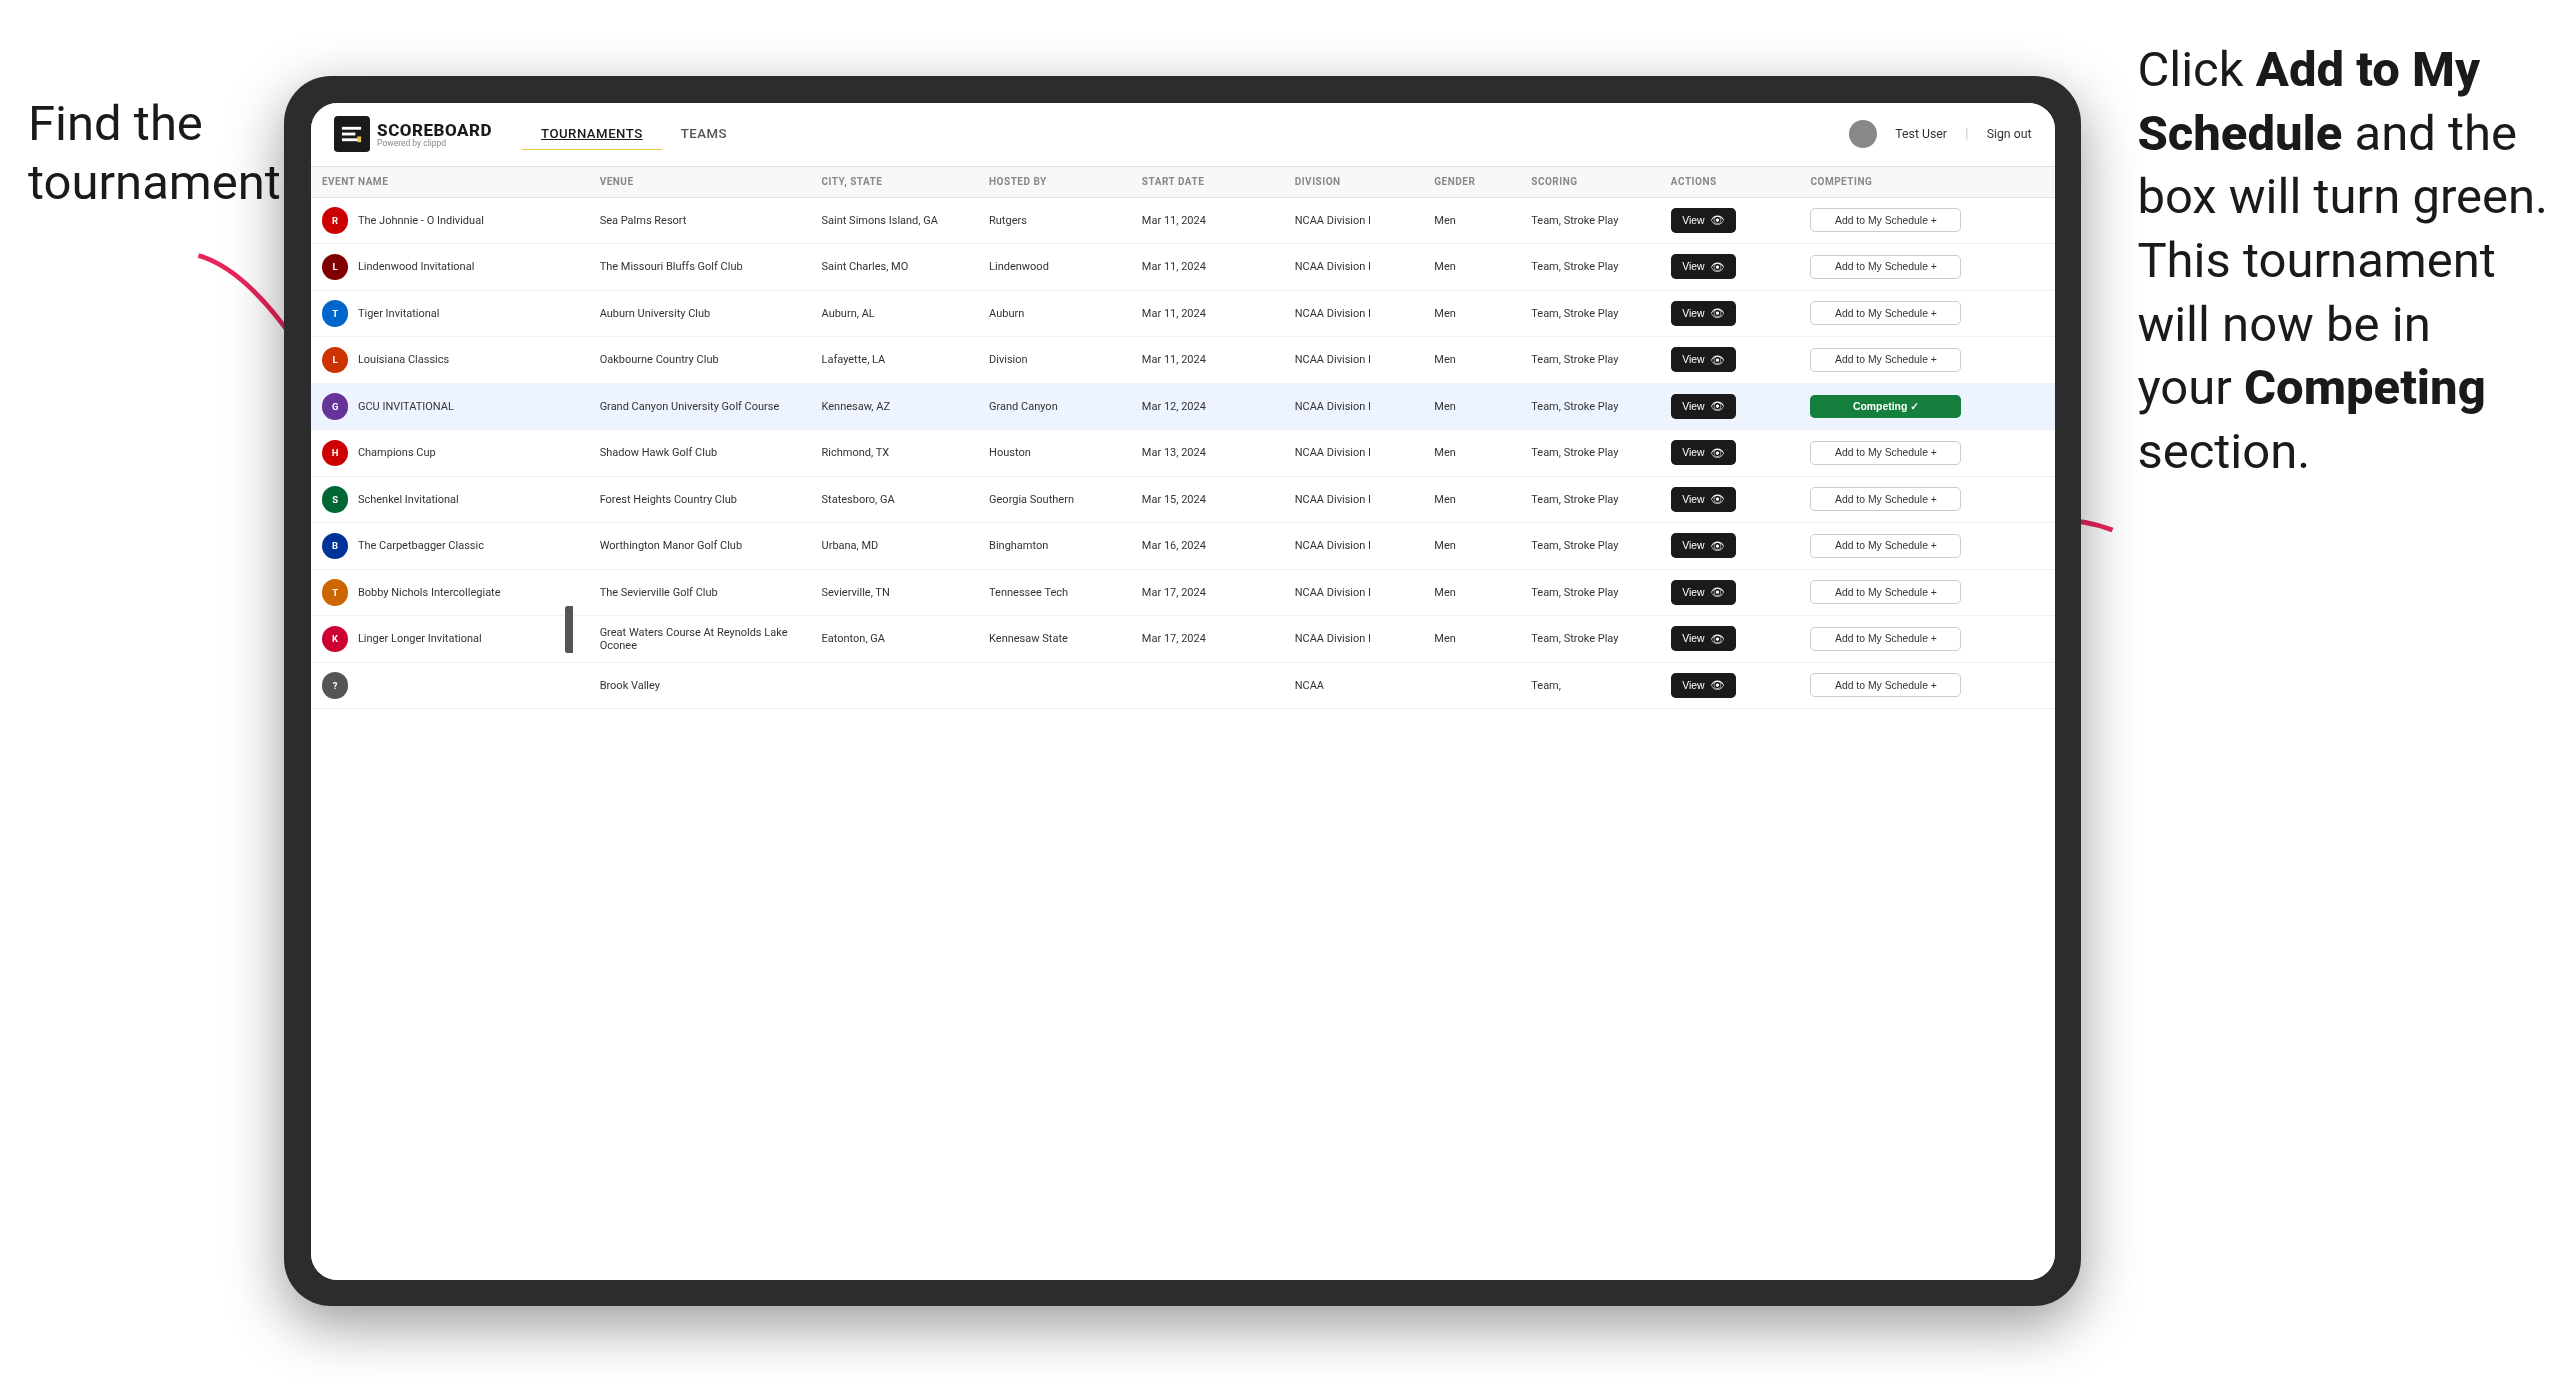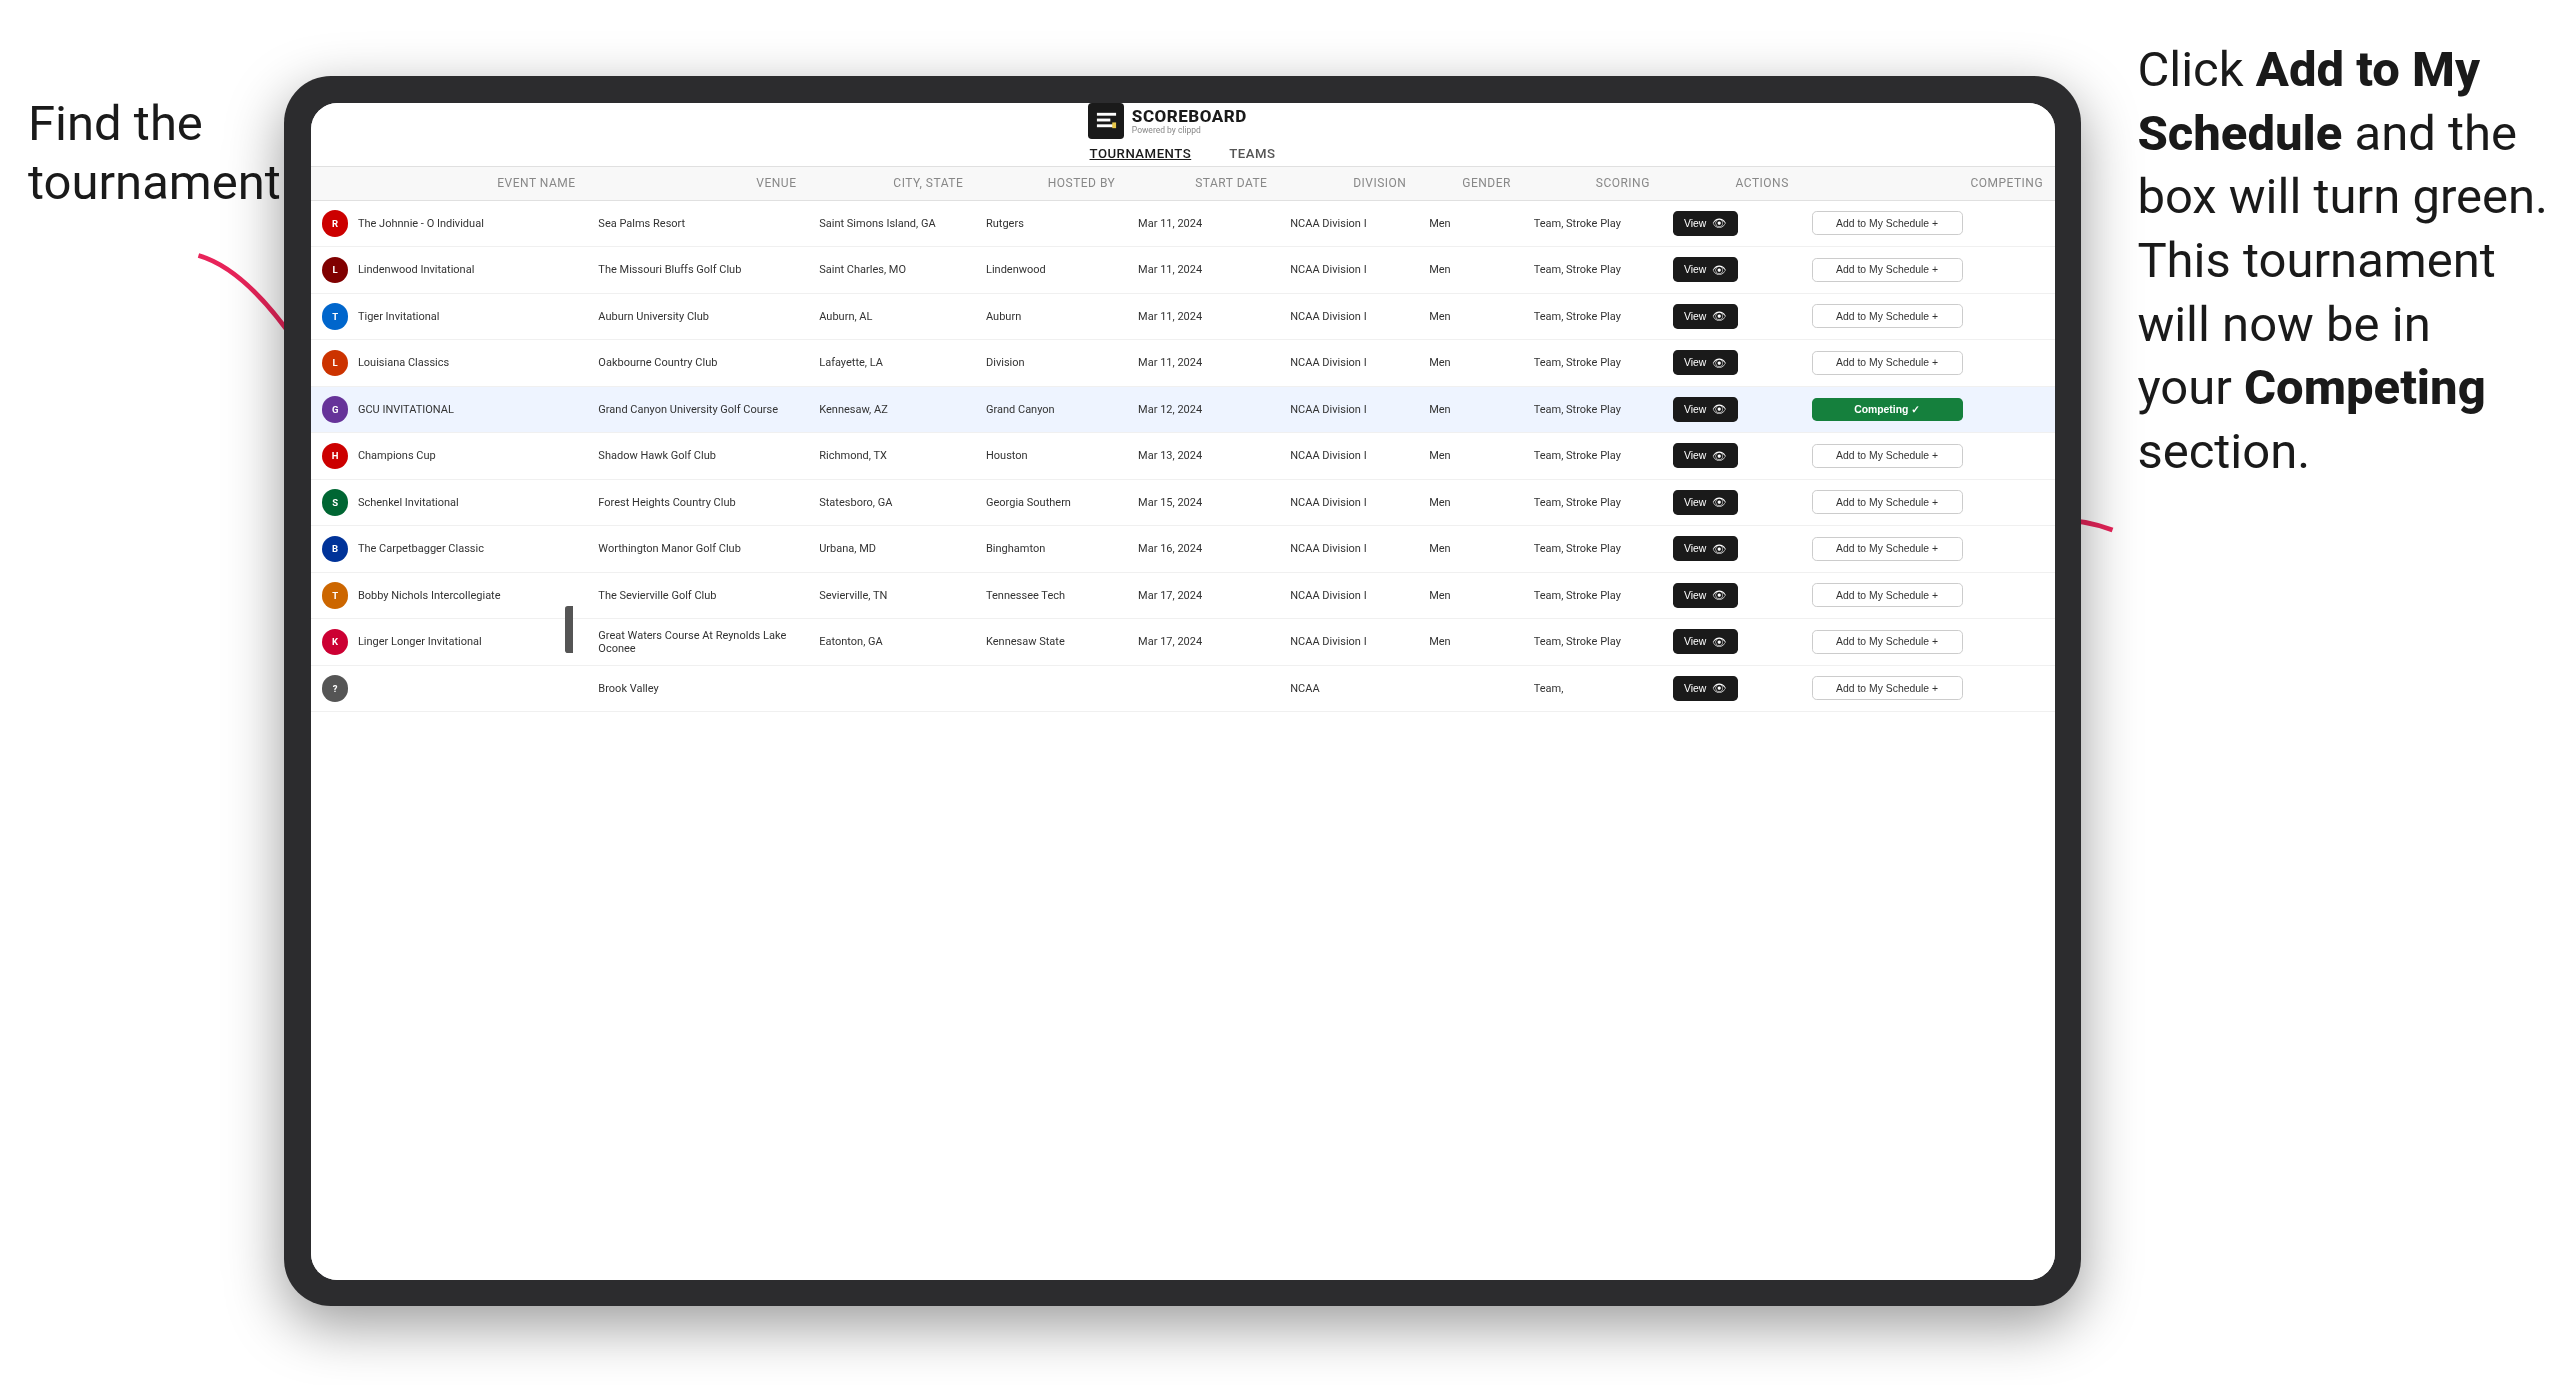--- a/index.html
+++ b/index.html
@@ -63,21 +63,20 @@
 
     
     .app-header {
       background: #ffffff;
       height: 64px;
       display: flex;
       align-items: center;
       padding: 0 23px;
       border-bottom: 0.9px solid #e0e0e0;
       flex-shrink: 0;
-      flex-direction: column;
     }
 
     .logo-area {
       display: flex;
       align-items: center;
       margin-right: 30px;
     }
 
     .logo-text {
       font-size: 17px;
@@ -164,23 +163,23 @@
       font-size: 11.4px;
     }
 
     thead tr {
       background: #f8f8f8;
       border-bottom: 0.9px solid #e0e0e0;
     }
 
     thead th {
       padding: 9.5px 11.4px;
-      text-align: right;
-      font-size: 12px;
-      font-weight: 400;
+      text-align: left;
+      font-size: 10px;
+      font-weight: 700;
       color: #888;
       text-transform: uppercase;
       letter-spacing: 0.5px;
     }
 
     tbody tr {
       border-bottom: 0.9px solid #f0f0f0;
     }
 
     tbody tr.highlighted {

